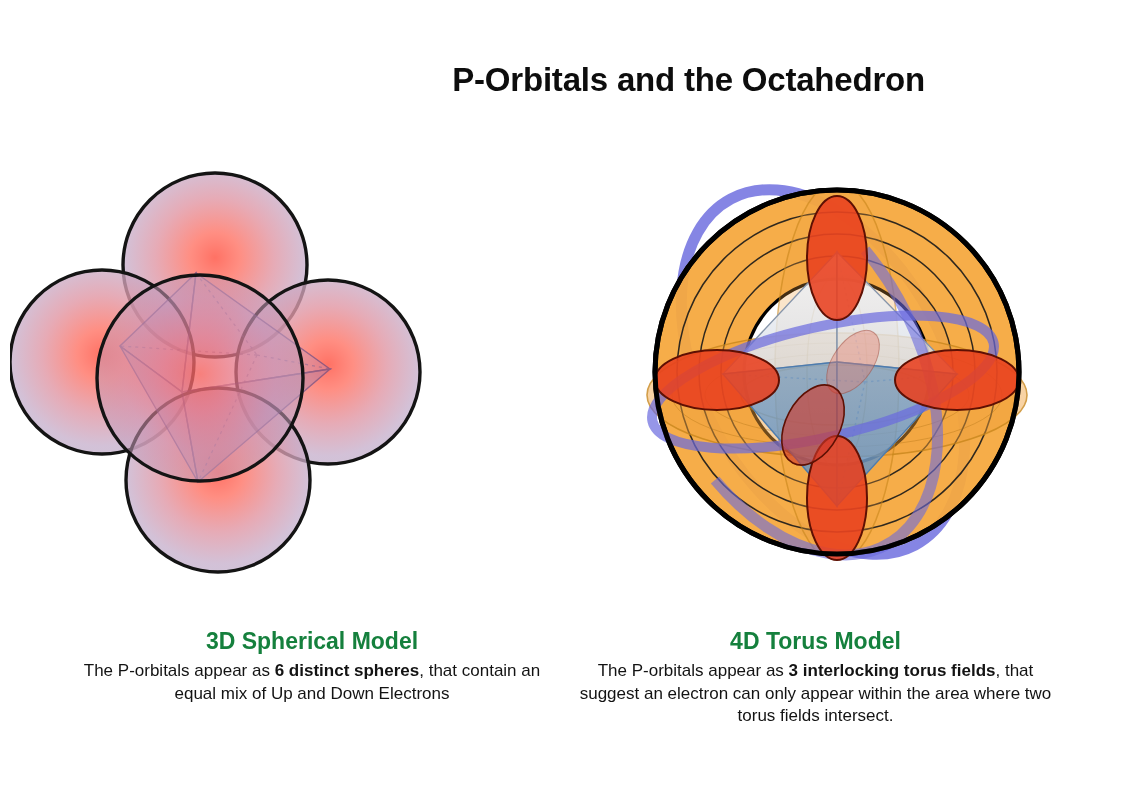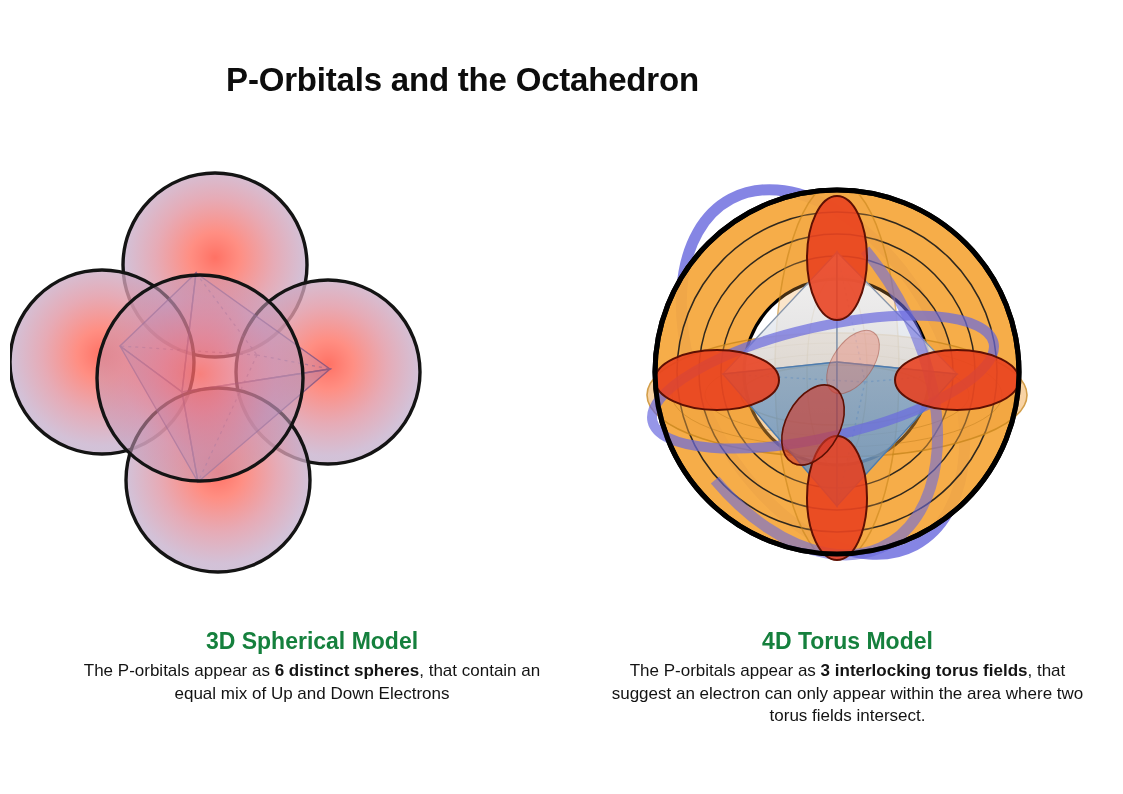--- a/index.html
+++ b/index.html
@@ -16,21 +16,21 @@
     font-family: "Liberation Sans", sans-serif;
     color: #111111;
   }
 
   
   .header {
     position: absolute;
     left: 0;
     top: 62px;
     width: 925px;
-    text-align: center;
+    text-align: right;
   }
   .title {
     font-size: 33px;
     font-weight: bold;
     letter-spacing: -0.2px;
     line-height: 1.1;
     color: #0d0d0d;
   }
   .subtitle {
     font-size: 20px;
@@ -55,21 +55,21 @@
     display: block;
   }
 
   
   .caption {
     position: absolute;
     top: 628px;
     text-align: center;
   }
   .caption-left  { left: 72px;  width: 480px; }
-  .caption-right { left: 600px; width: 495px; }
+  .caption-right { left: 568px; width: 495px; }
 
   .caption-heading {
     font-size: 23px;
     font-weight: bold;
     color: #15803d;
     margin-bottom: 5px;
   }
   .caption-body {
     font-size: 17px;
     line-height: 1.33;

